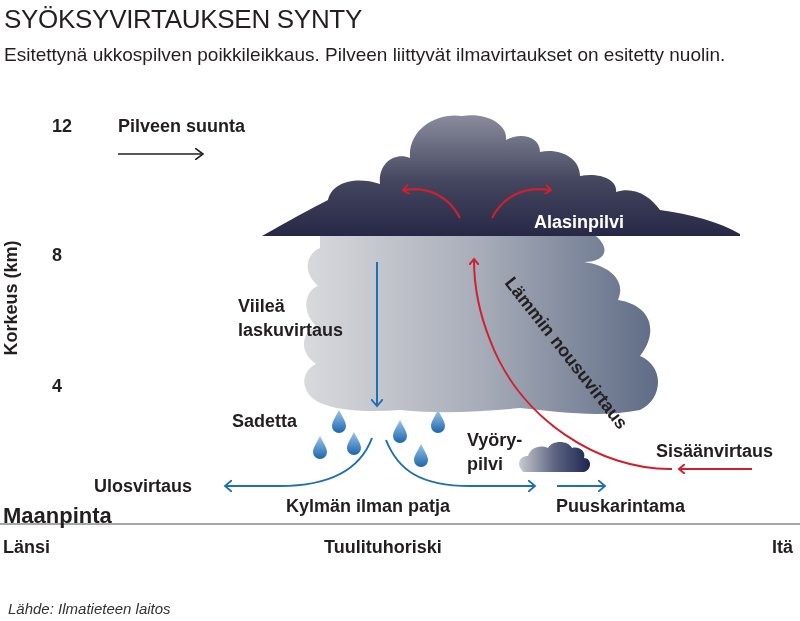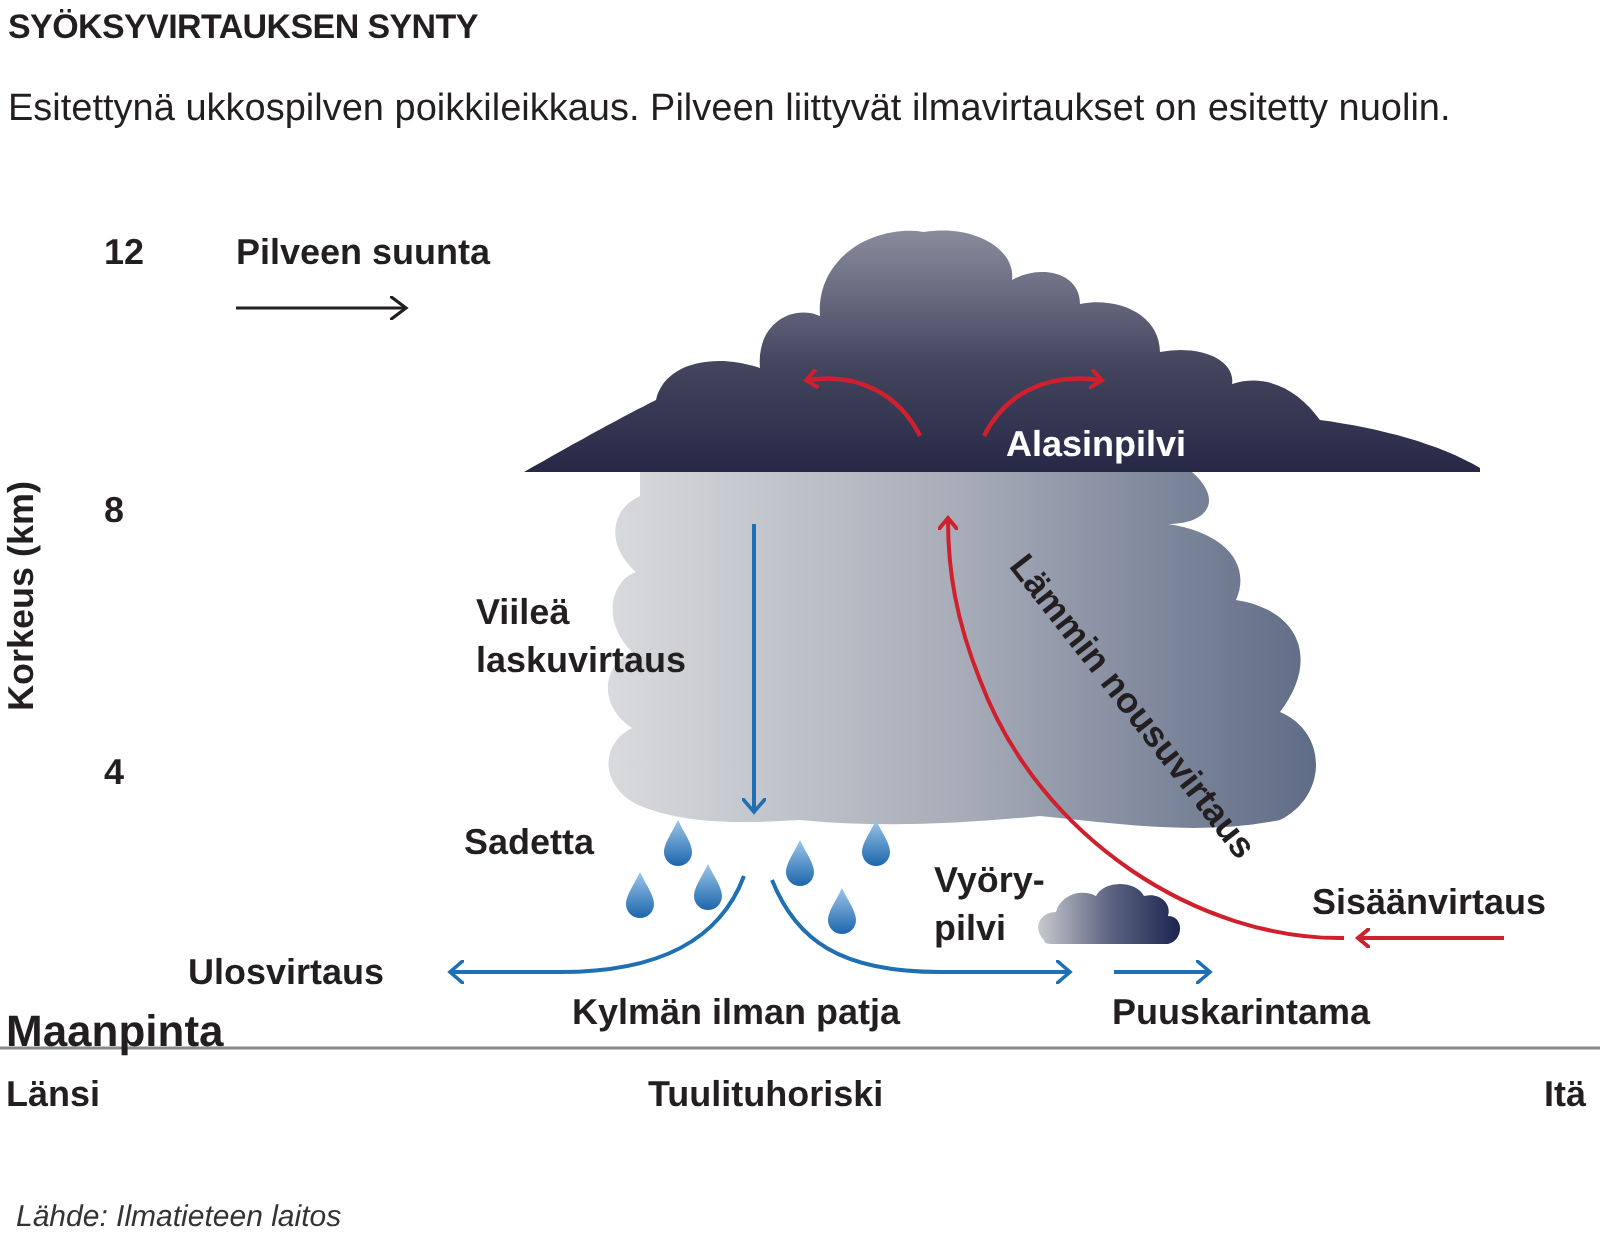--- a/index.html
+++ b/index.html
@@ -1,19 +1,19 @@
 <!DOCTYPE html>
 <html><head>
   <meta charset="utf-8">
   <style>
     html, body { margin: 0; padding: 0; background: #ffffff; }
     body { width: 800px; height: 621px; position: relative; overflow: hidden;
            font-family: "Liberation Sans", "DejaVu Sans", sans-serif; color: #231f20; }
     .abs { position: absolute; white-space: nowrap; }
-    .title { left: 4px; top: 4px; font-size: 17px; font-weight: bold; letter-spacing: -0.3px; color: #231f20; }
+    .title { left: 4px; top: 4px; font-size: 26px; font-weight: normal; letter-spacing: -0.3px; color: #231f20; }
     .subtitle { left: 4px; top: 42px; width: 760px; font-size: 19px; line-height: 26px; white-space: normal; color: #231f20; }
     .tick { font-size: 18px; font-weight: bold; }
     .ylabel { left: -44px; top: 290px; font-size: 18px; font-weight: bold; transform: rotate(-90deg); transform-origin: center; width: 110px; text-align: center; }
     .lbl { font-size: 18px; font-weight: bold; }
     .lbl-white { color: #ffffff; }
     .ground-lbl { font-size: 22px; font-weight: bold; }
     .compass { font-size: 18px; font-weight: bold; top: 537px; }
     .source { left: 8px; top: 600px; font-size: 15px; font-style: italic; color: #333; text-align: right; }
     svg.scene { position: absolute; left: 0; top: 0; }
   </style>
@@ -127,21 +127,21 @@
 <div class="abs title">SYÖKSYVIRTAUKSEN SYNTY</div>
 <div class="abs subtitle">Esitettynä ukkospilven poikkileikkaus. Pilveen liittyvät ilmavirtaukset on esitetty nuolin.</div>
 
 <div class="abs ylabel">Korkeus (km)</div>
 <div class="abs tick" style="left:52px; top:116px;">12</div>
 <div class="abs tick" style="left:52px; top:245px;">8</div>
 <div class="abs tick" style="left:52px; top:376px;">4</div>
 
 <div class="abs lbl" style="left:118px; top:116px;">Pilveen suunta</div>
 
-<div class="abs lbl lbl-white" style="left:503px; top:212px;text-align:right;">Alasinpilvi</div>
+<div class="abs lbl lbl-white" style="left:534px; top:212px;text-align:right;">Alasinpilvi</div>
 <div class="abs lbl" style="left:238px; top:296px;">Viileä</div>
 <div class="abs lbl" style="left:238px; top:320px;">laskuvirtaus</div>
 <div class="abs lbl" style="left:232px; top:411px;">Sadetta</div>
 
 <div class="abs lbl" style="left:470px; top:348px; transform: rotate(52deg); transform-origin: center; width:200px;">Lämmin nousuvirtaus</div>
 
 <div class="abs lbl" style="left:467px; top:430px;">Vyöry-</div>
 <div class="abs lbl" style="left:467px; top:454px;">pilvi</div>
 <div class="abs lbl" style="left:656px; top:441px;">Sisäänvirtaus</div>
 

